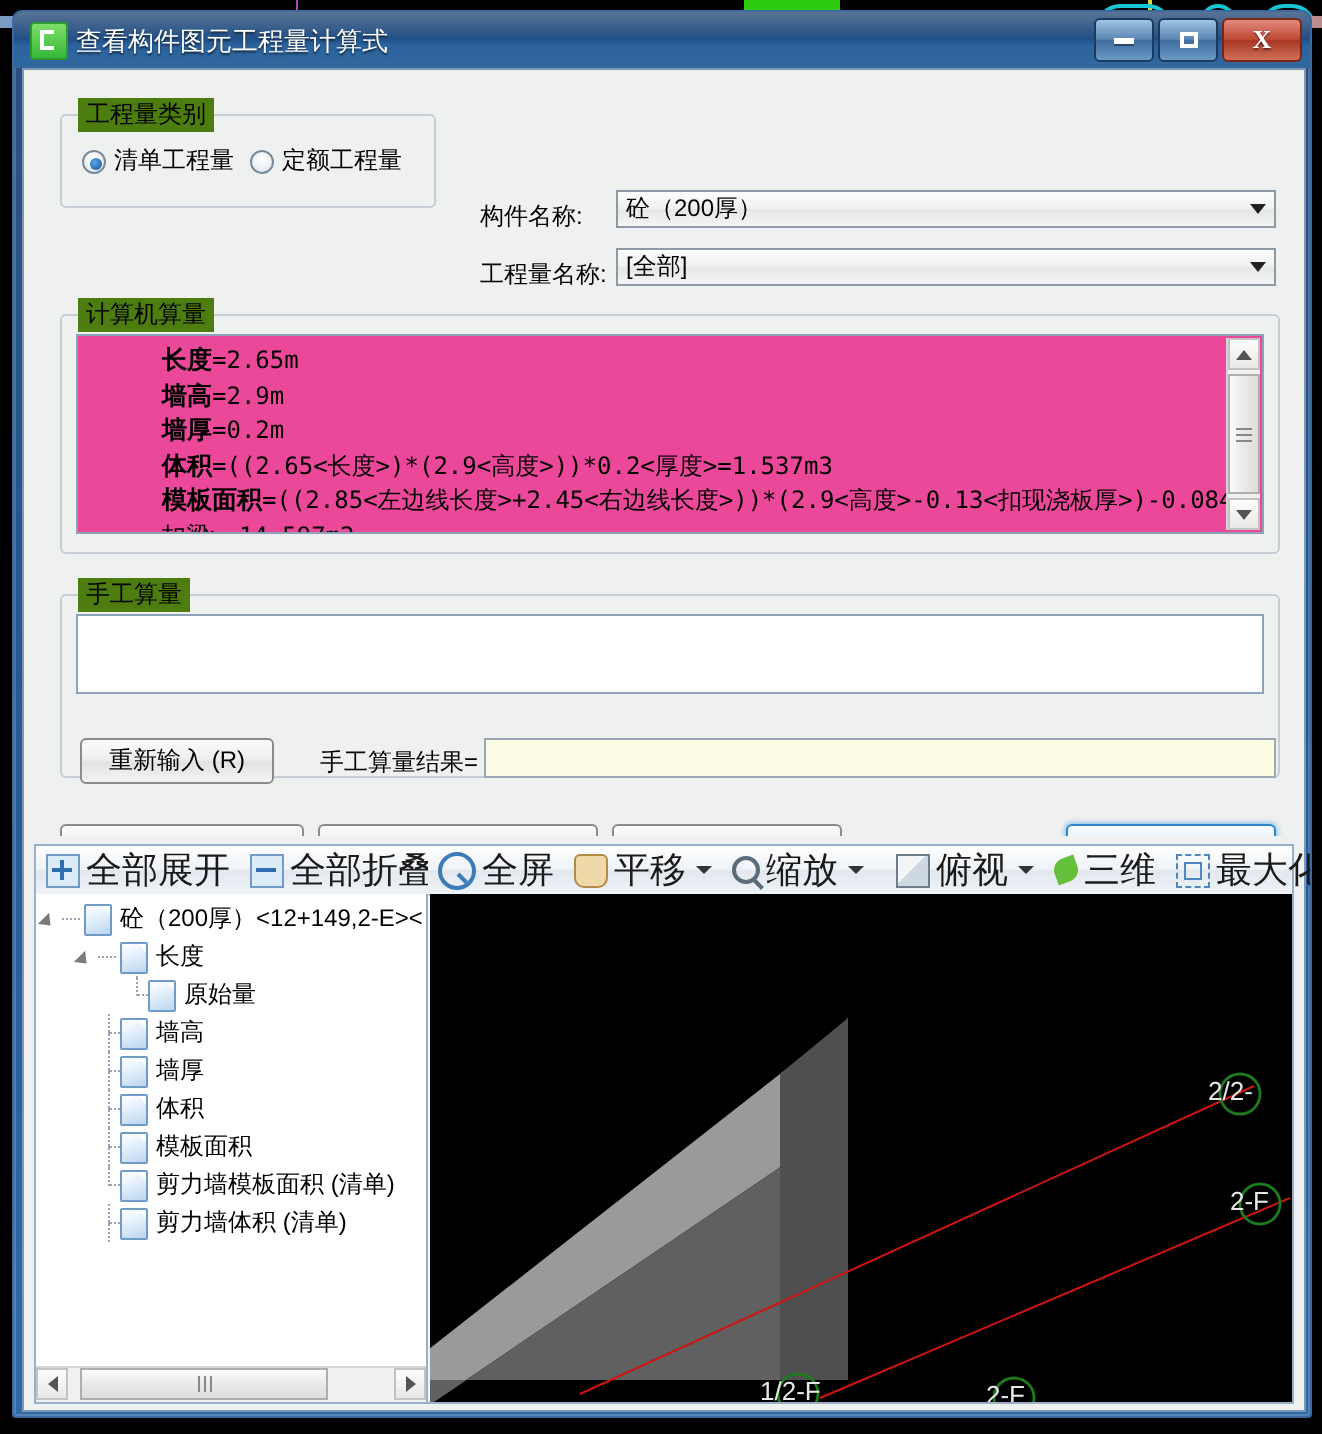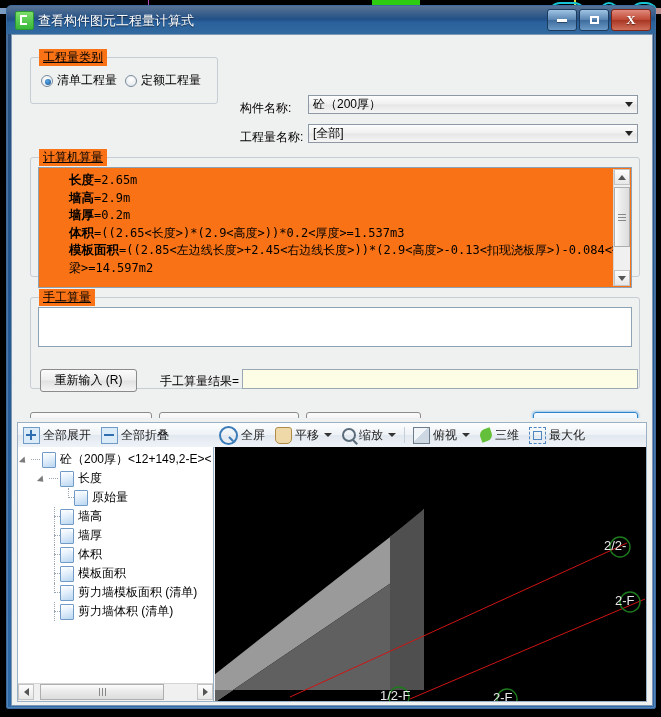--- a/index.html
+++ b/index.html
@@ -47,44 +47,44 @@
   .wbtn.close{width:38px;background:linear-gradient(180deg,#e08a7e 0%,#c04a36 48%,#a83724 52%,#d0705a 100%);
     border-color:#7d2414;font-weight:bold;font-size:13px;font-family:"Liberation Serif",serif;}
 
   
   #client{position:absolute;left:4px;top:28px;width:642px;height:672px;
     background:#eff0f0;border:1px solid #7d97b5;box-sizing:border-box;}
 
   
   #upper{position:relative;height:383px;}
   .gbox{position:absolute;border:1px solid #c6cdd4;border-radius:3px;background:transparent;}
-  .gbox>.legend{position:absolute;top:-9px;left:8px;background:#f97316;padding:0 4px;
-    font-size:12px;color:#000;white-space:nowrap;text-decoration:underline;}
+  .gbox>.legend{position:absolute;top:-9px;left:8px;background:#4d7c0f;padding:0 4px;
+    font-size:12px;color:#000;white-space:nowrap;}
 
   #gb-type{left:18px;top:22px;width:186px;height:45px;}
   .radio-row{position:absolute;left:10px;top:14px;display:flex;align-items:center;gap:8px;}
   .rad{display:flex;align-items:center;gap:4px;white-space:nowrap;font-family:Liberation Mono, monospace;}
   .rdot{width:12px;height:12px;border-radius:50%;box-sizing:border-box;
     border:1px solid #7a8a9a;background:radial-gradient(circle at 50% 35%,#fff,#dfe4e9);
     position:relative;}
   .rdot.on:after{content:"";position:absolute;left:3px;top:3px;width:6px;height:6px;border-radius:50%;
     background:radial-gradient(circle at 40% 35%,#5aa8e8,#12508f);}
 
   .flabel{position:absolute;font-size:12px;color:#000;white-space:nowrap;}
   .combo{position:absolute;height:19px;border:1px solid #8d9aa6;box-sizing:border-box;
     background:linear-gradient(180deg,#fdfdfd 0%,#f0f0f0 48%,#e6e6e6 52%,#f5f5f5 100%);
     display:flex;align-items:center;cursor:default;}
   .combo .val{flex:1;padding-left:4px;font-size:12px;color:#000;white-space:nowrap;overflow:hidden;}
   .combo .arw{width:17px;height:100%;display:flex;align-items:center;justify-content:center;}
   .combo .arw:before{content:"";border-left:4px solid transparent;border-right:4px solid transparent;
     border-top:5px solid #222;}
 
   #gb-calc{left:18px;top:122px;width:608px;height:118px;}
-  #calcbox{position:absolute;left:7px;top:9px;width:594px;height:121px;background:#f97316;
-    border:1px solid #8ea2b5;box-sizing:border-box;overflow:hidden;}
+  #calcbox{position:absolute;left:7px;top:9px;width:594px;height:100px;background:#ec4899;
+    border:1px solid #8ea2b5;box-sizing:border-box;overflow:hidden;padding-left:12px;}
   .calc-lines{padding:4px 2px 0 30px;}
   .cl{font-size:12px;line-height:17.5px;color:#000;white-space:nowrap;
       font-family:"DejaVu Sans Mono","Liberation Mono",monospace;}
   .cl b{font-family:"Liberation Sans",sans-serif;font-weight:bold;font-size:12.5px;}
   .cl.wrap{white-space:normal;margin-left:-28px;padding-left:28px;}
   .vsb{position:absolute;right:1px;top:1px;width:16px;bottom:1px;background:#f0f0f0;
     border-left:1px solid #d5d5d5;}
   .sbtn{position:absolute;left:0;width:16px;height:16px;box-sizing:border-box;
     background:linear-gradient(180deg,#fdfdfd,#e7e7e7);border:1px solid #c3c3c3;
     display:flex;align-items:center;justify-content:center;}
@@ -122,21 +122,21 @@
   
   #lower{position:absolute;left:0;top:383px;width:640px;height:287px;background:#eff0f0;}
   #lowerInner{position:absolute;left:5px;top:4px;width:630px;height:280px;
     border:1px solid #9bb0c5;background:#f2f3f4;box-sizing:border-box;}
   .tbar{position:absolute;top:0;height:24px;
     background:linear-gradient(180deg,#fdfefe 0%,#eef2f6 50%,#e2e8ef 51%,#eef3f8 100%);
     border-bottom:1px solid #c4cfda;display:flex;align-items:center;}
   #tbar-left{left:0;width:196px;border-right:1px solid #c4cfda;}
   #tbar-right{left:196px;right:0;}
   .titem{display:flex;align-items:center;gap:3px;padding:0 5px;height:22px;
-    font-size:12px;color:#1a1a1a;white-space:nowrap;cursor:default;}
+    font-size:18px;color:#1a1a1a;white-space:nowrap;cursor:default;}
   .tsep{width:1px;height:16px;background:#c4cfda;margin:0 3px;}
   .caret{border-left:4px solid transparent;border-right:4px solid transparent;
     border-top:4px solid #333;margin-left:2px;}
   .ic{width:15px;height:15px;position:relative;display:inline-block;flex:none;}
 
   
   .ic-plus{border:1px solid #6f9bc6;background:#dcebf8;}
   .ic-plus:before{content:"";position:absolute;left:6px;top:2px;width:2px;height:10px;background:#2f6fb0;}
   .ic-plus:after{content:"";position:absolute;left:2px;top:6px;width:10px;height:2px;background:#2f6fb0;}
   .ic-minus{border:1px solid #6f9bc6;background:#dcebf8;}

